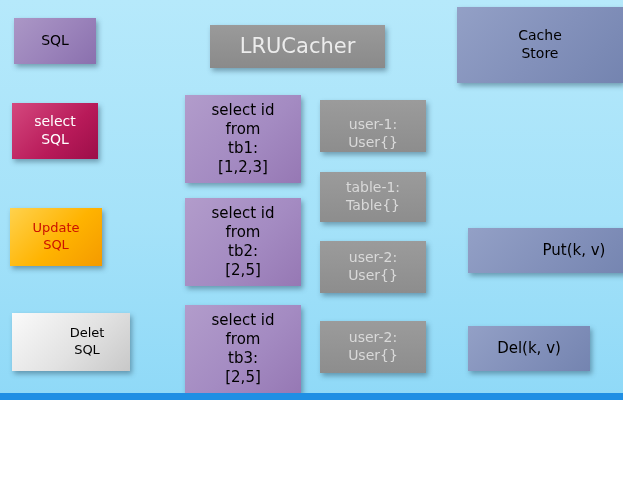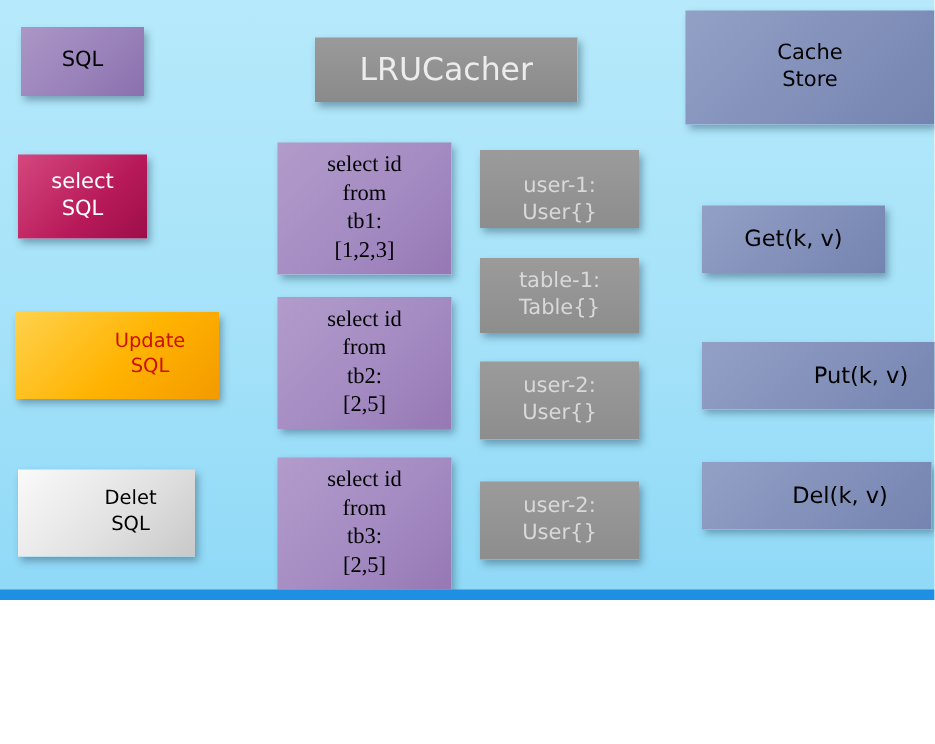--- a/index.html
+++ b/index.html
@@ -33,21 +33,21 @@
     font-size: 14px;
   }
   .select-sql-box {
     left: 12px; top: 103px; width: 86px; height: 56px;
     background: linear-gradient(135deg, #d4487e 0%, #b81a59 60%, #9c0e49 100%);
     color: #ffffff; font-size: 14px; text-align: center;
   }
   .update-sql-box {
     left: 10px; top: 208px; width: 92px; height: 58px;
     background: linear-gradient(135deg, #ffd24d 0%, #ffb300 55%, #f49a00 100%);
-    color: #cc1100; font-size: 13px; padding-left: 44px;
+    color: #cc1100; font-size: 13px;
   }
   .delete-sql-box {
     left: 12px; top: 313px; width: 86px; height: 58px;
     background: linear-gradient(135deg, #fafafa 0%, #e2e2e2 55%, #c8c8c8 100%);
     font-size: 13px;
     padding-left: 32px;
   }
 
   
   .lru-cacher-box {
@@ -60,21 +60,20 @@
     background: linear-gradient(135deg, #93a0c6 0%, #8290ba 55%, #7484b0 100%);
     font-size: 14px;
     margin-left: 14px;
   }
 
   
   .query-box {
     left: 185px; width: 116px;
     background: linear-gradient(135deg, #b29ccb 0%, #a48bc2 55%, #9678b4 100%);
     font-size: 15px;
-    font-family: Liberation Serif, serif;
   }
   .q1 { top: 95px;  height: 88px; }
   .q2 { top: 198px; height: 88px; }
   .q3 { top: 305px; height: 88px; }
   .q4 { top: 396px; height: 80px; }
 
   
   .entry-box {
     left: 320px; width: 106px;
     background: linear-gradient(180deg, #9b9b9b 0%, #8d8d8d 100%);
@@ -87,21 +86,21 @@
   .e5 { top: 398px; height: 78px; }
 
   
   .op-box {
     left: 468px; width: 122px; height: 45px;
     background: linear-gradient(135deg, #93a0c6 0%, #8290ba 55%, #7484b0 100%);
     font-size: 15px;
   }
   .op1 { top: 137px; }
   .op2 { top: 228px; padding-left: 45px; }
-  .op3 { top: 308px; padding-left: 31px; }
+  .op3 { top: 326px; }
 
   .bottom-bar {
     position: absolute;
     left: 0; bottom: 0;
     width: 100%; height: 7px;
     background: #1f8fe4;
   }
 </style>
 </head>
 <body>
@@ -182,23 +181,20 @@
     <div>user-2:</div>
     <div>User{}</div>
   </div>
 
   <div class="box entry-box e5">
     <div>.</div>
     <div>.</div>
     <div>.</div>
   </div>
 
-  <div class="box op-box op1">
-    <div>Get(k, v)</div>
-  </div>
 
   <div class="box op-box op2">
     <div>Put(k, v)</div>
   </div>
 
   <div class="box op-box op3">
     <div>Del(k, v)</div>
   </div>
 
   <div class="bottom-bar"></div>

